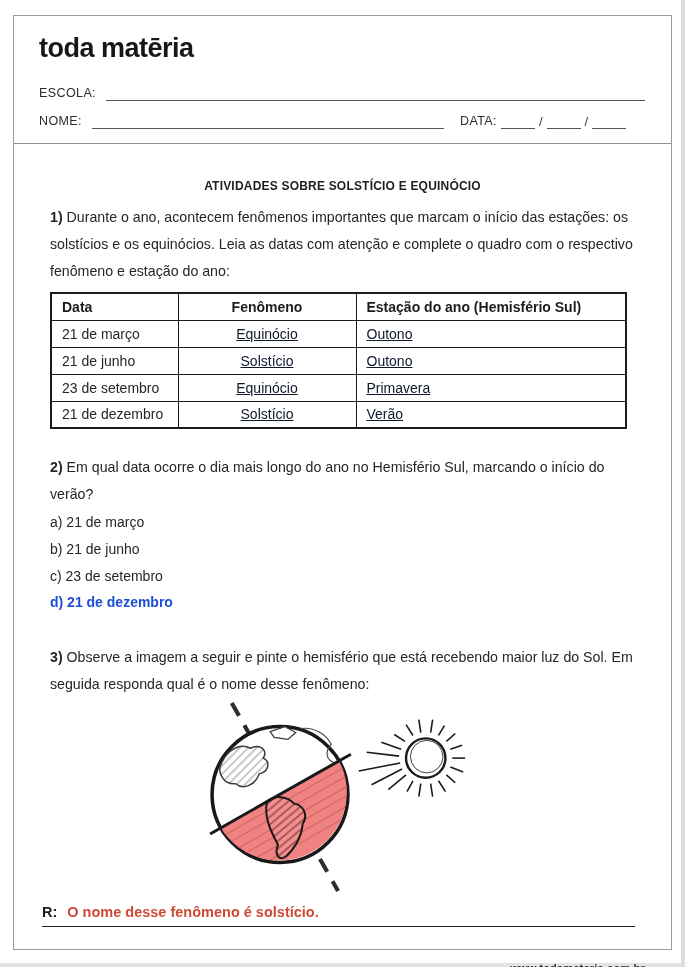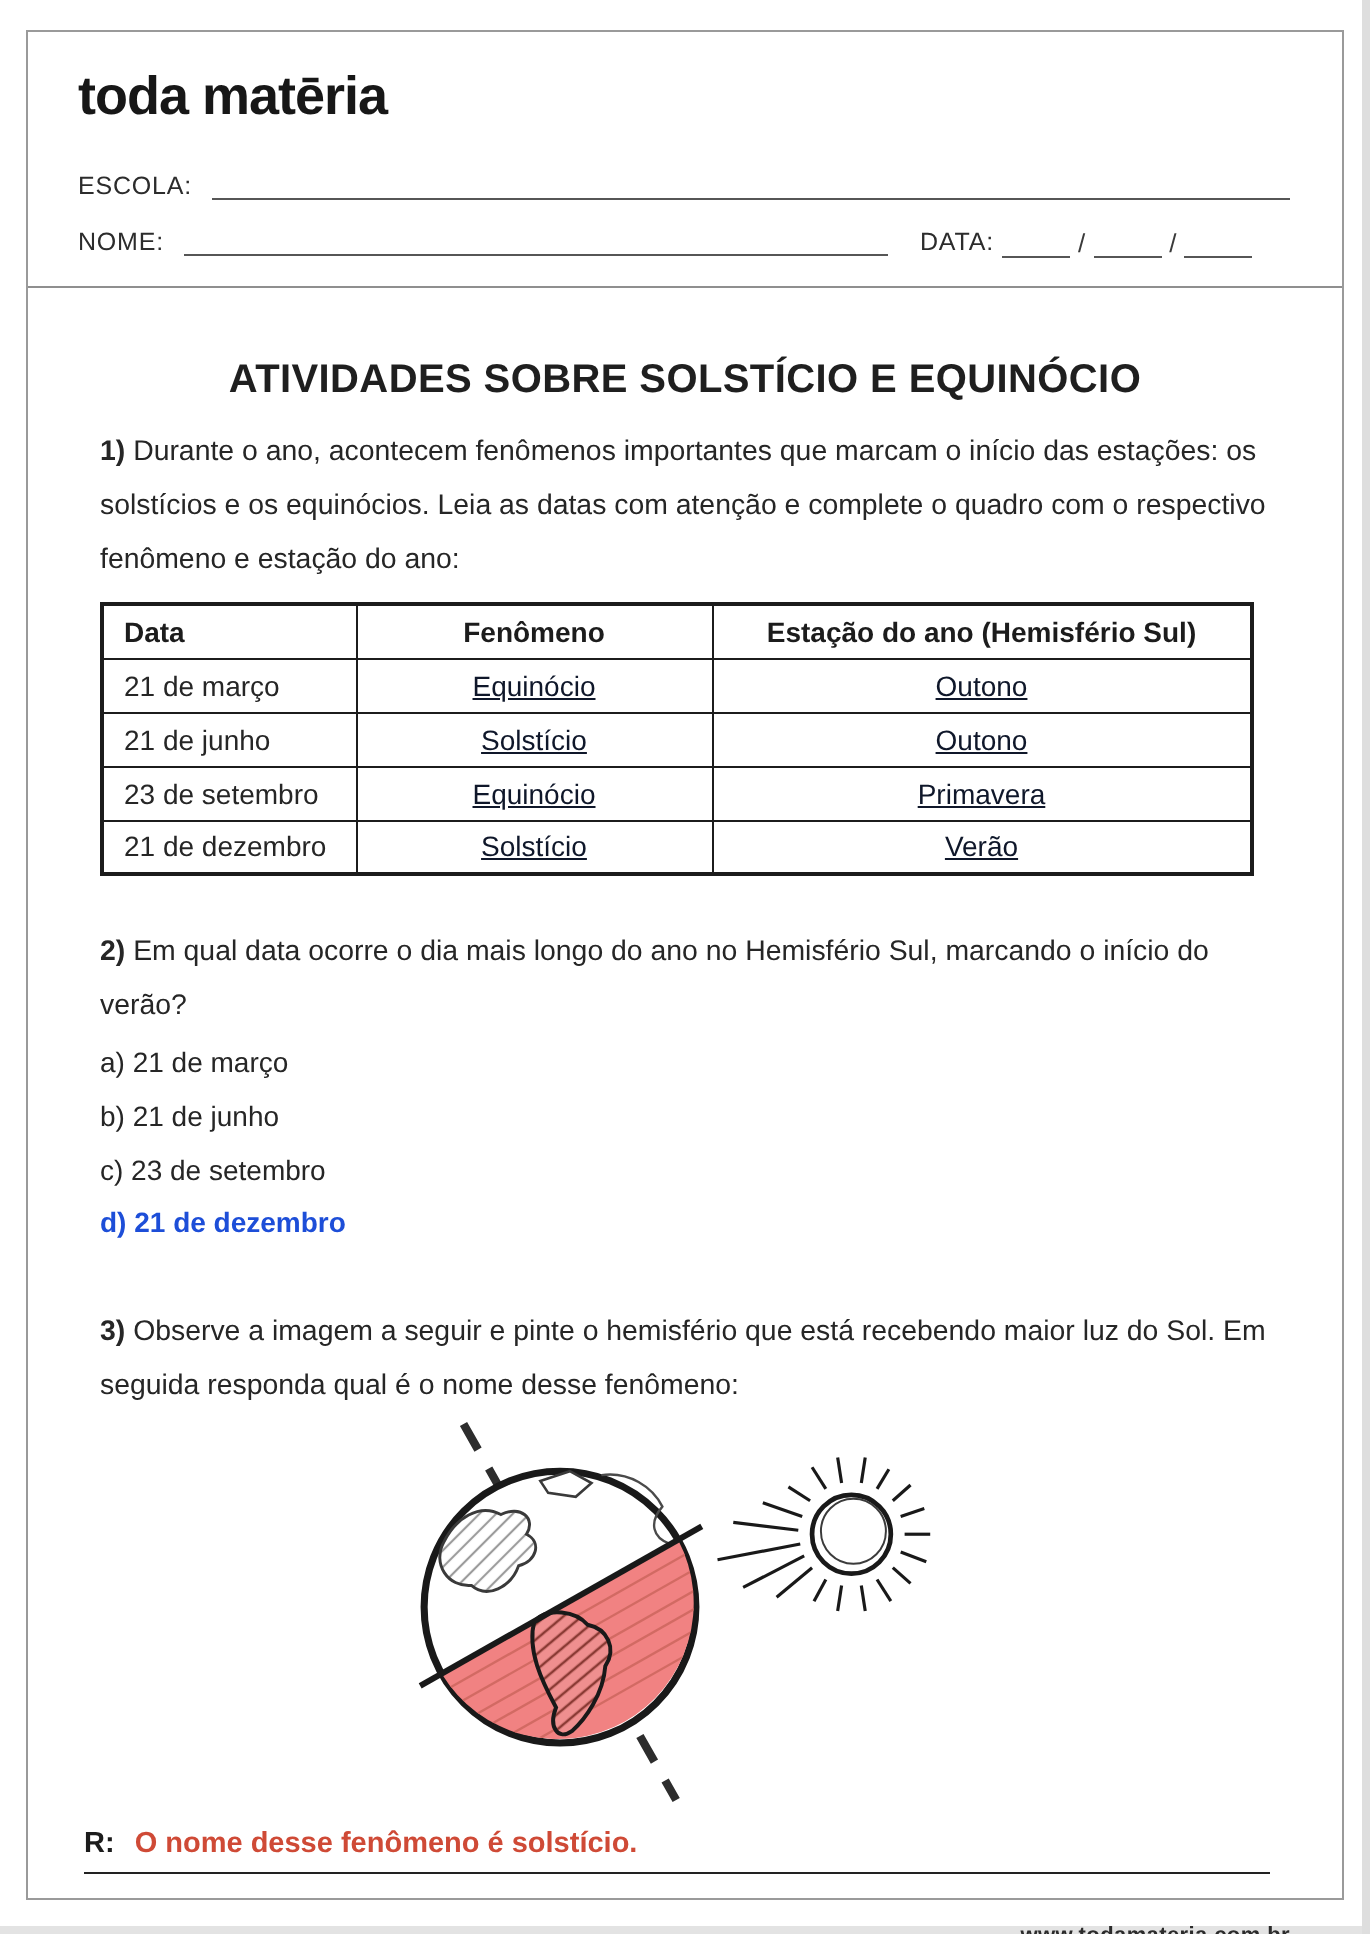--- a/index.html
+++ b/index.html
@@ -13,42 +13,42 @@
     position:absolute; inset:0; background:#fff;
     box-shadow: inset -4px 0 0 #dedede, inset 0 -4px 0 #e3e3e3;
   }
   .frame {
     position:absolute; left:13px; top:15px; width:659px; height:935px;
     border:1.5px solid #9a9a9a; background:#fff;
   }
   
   .hdr { height:128px; border-bottom:1.5px solid #8f8f8f; padding:15px 26px 0 25px; }
   .logo { font-size:27px; font-weight:700; letter-spacing:-0.5px; color:#171717; line-height:34px; }
-  .frow { display:flex; }
+  .frow { display:flex; align-items:flex-end; }
   .frow.school { margin-top:21px; }
   .frow.name { margin-top:13px; }
   .flabel { font-size:12.5px; letter-spacing:.4px; color:#2c2c2c; white-space:nowrap; padding-bottom:1px; }
   .blank { border-bottom:1.3px solid #565656; height:14px; }
   .grow { flex:1 1 auto; margin-left:10px; }
   .nameline { width:352px; margin-left:10px; }
   .datewrap { display:flex; align-items:flex-end; margin-left:16px; }
   .dateseg { width:34px; margin:0 4px; border-bottom:1.3px solid #565656; height:14px; }
   .slash { font-size:13px; color:#3a3a3a; padding-bottom:0; }
   
   .main { padding:0 36px; position:relative; height:805px; }
-  .title { text-align:center; font-weight:700; font-size:20px; color:#1f1f1f; letter-spacing:.2px; margin-top:35px; }
+  .title { text-align:center; font-weight:700; font-size:12px; color:#1f1f1f; letter-spacing:.2px; margin-top:35px; }
   .para { font-size:14.2px; line-height:27px; margin-top:11px; color:#262626; }
   .qnum { font-weight:700; }
   
   table.quiz { border-collapse:collapse; margin-top:7px; }
   table.quiz th, table.quiz td { border:1.5px solid #1c1c1c; font-size:14px; height:27px; padding:0 10px; }
   table.quiz { border:2px solid #1c1c1c; }
   th.c1, td.c1 { width:127px; text-align:left; padding-left:12px; }
   th.c2, td.c2 { width:178px; text-align:center; }
-  th.c3, td.c3 { width:270px; text-align:center; }
+  th.c3, td.c3 { width:270px; text-align:left; }
   table.quiz th { font-weight:700; color:#1c1c1c; }
   .red { color:#0f172a;text-decoration:underline; }
   
   .q2 { margin-top:25px; }
   .options { margin-top:1px; }
   .opt { font-size:14px; line-height:26.8px; }
   .opt.correct { color:#1d4ed8; font-weight:700; }
   
   .q3 { margin-top:28px; }
   .figure { margin-top:3px; margin-left:126px; width:336px; }

